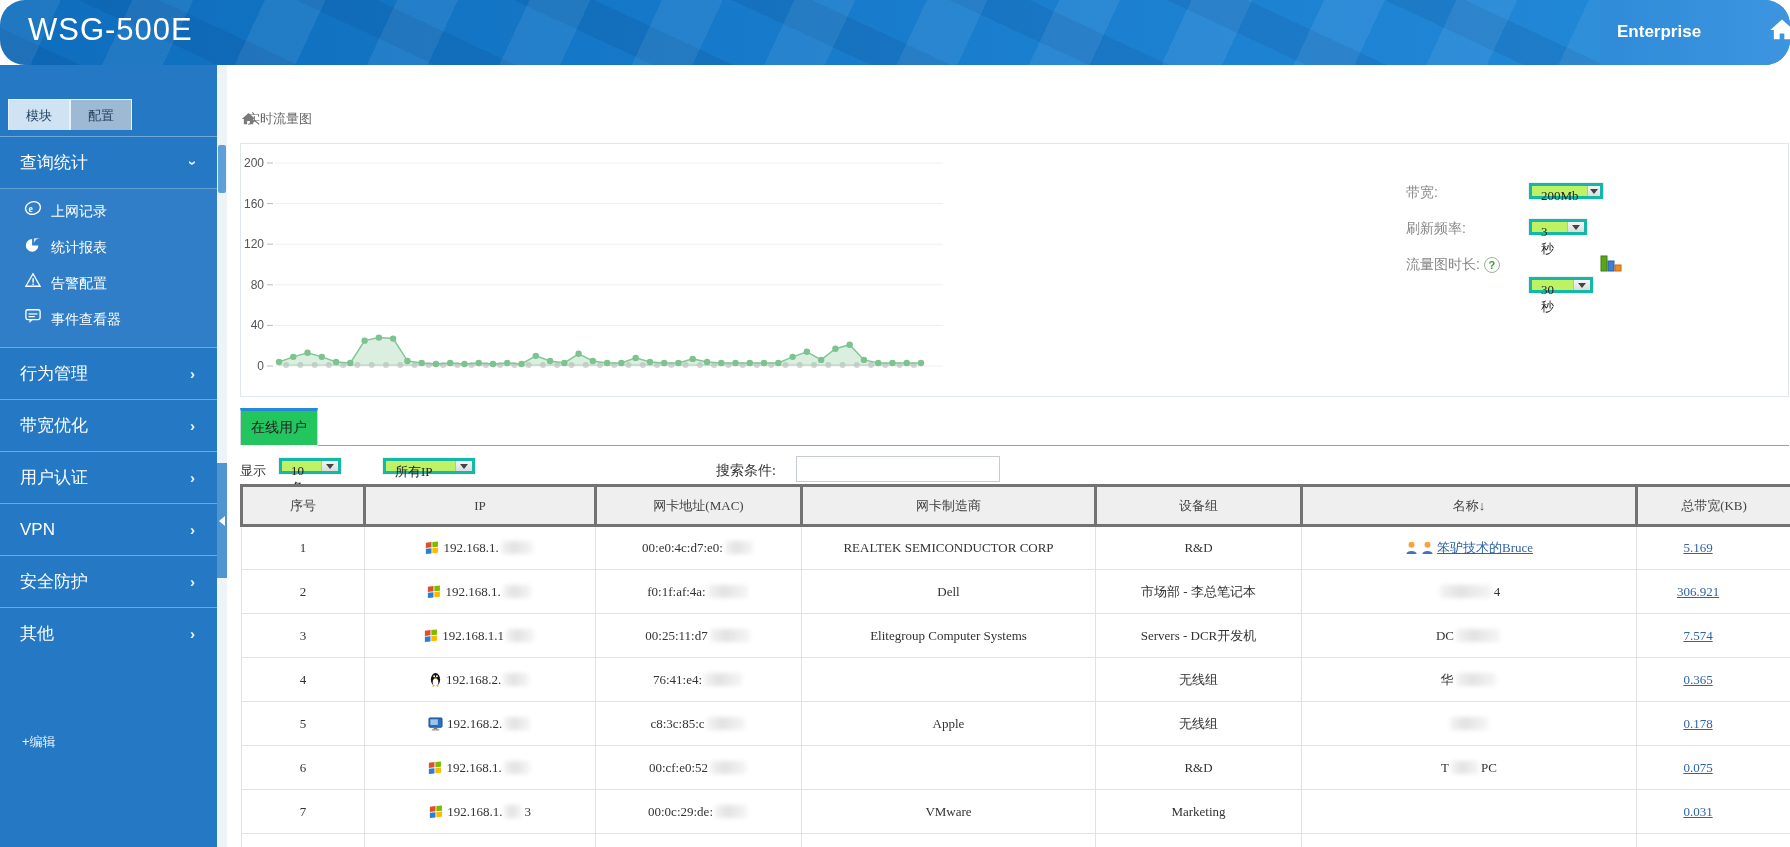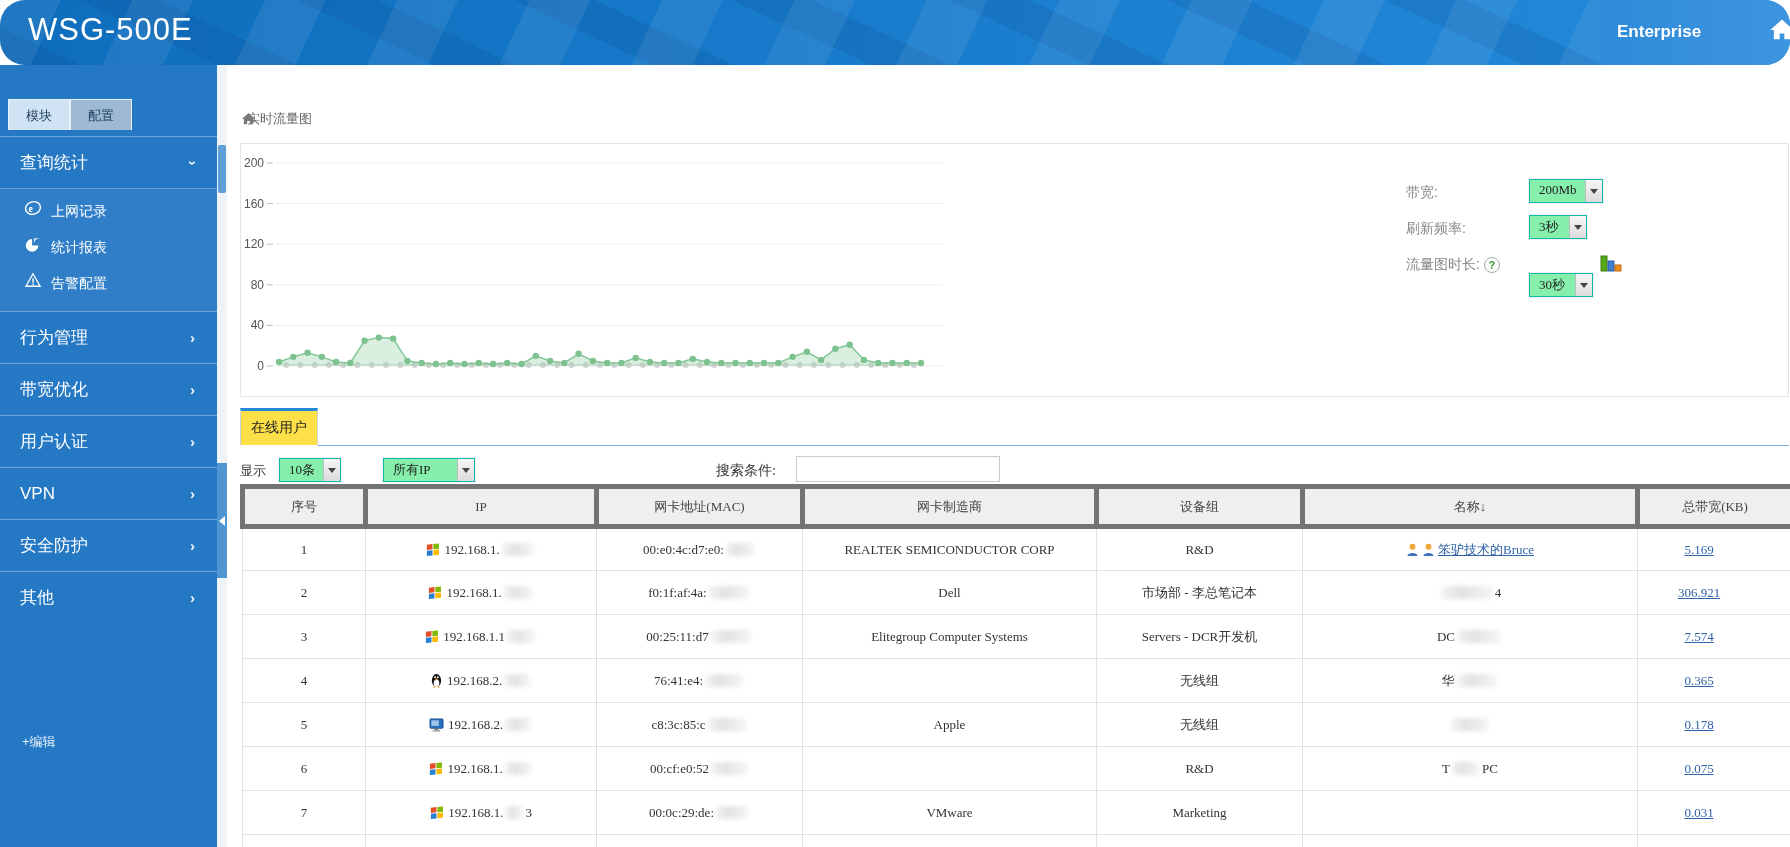--- a/index.html
+++ b/index.html
@@ -48,44 +48,44 @@
   
   .main { position:absolute; left:227px; top:65px; width:1563px; height:782px; background:#fff; overflow:hidden; }
   .breadcrumb { position:absolute; left:13px; top:44px; height:20px; display:flex; align-items:center; }
   .breadcrumb .crumb-text { margin-left:7px; font-size:13px; color:#666;
     font-family:"Liberation Serif","DejaVu Serif",serif; }
 
   .chart-box { position:absolute; left:13px; top:78px; width:1549px; height:254px;
     border:1px solid #dfe6ec; background:#fff; }
   .cc-row { position:absolute; height:26px; display:flex; align-items:center; }
   .cc-label { font-size:14px; color:#888; }
-  .sel { display:inline-flex; align-items:stretch; border:1px solid #14b8a6; background:#86efac; height:24px;
+  .sel { display:inline-flex; align-items:stretch; border:3px solid #14b8a6; background:#bef264; height:16px;
     box-shadow:0 0 0 1px #eef1f4; cursor:pointer; }
   .sel .v { padding:2px 8px 0 9px; font-size:13px; color:#222; font-family:"Liberation Serif","DejaVu Serif",serif; }
   .sel .btn { width:17px; background:linear-gradient(#f6f6f6,#dcdcdc); border-left:1px solid #b9bdc2;
     display:flex; align-items:center; justify-content:center; }
   .sel .btn i { width:0; height:0; border-left:4px solid transparent; border-right:4px solid transparent;
     border-top:5px solid #444; }
   .help-badge { width:16px; height:16px; border:1px solid #9bb39b; border-radius:50%; color:#3c9b35;
     font-size:11px; font-weight:bold; text-align:center; line-height:14px; margin:0 8px 0 4px;
     background:#fdfdfd; cursor:pointer; }
 
   
-  .tab-onlineusers { position:absolute; left:13px; top:343px; width:78px; height:38px; background:#fde047;
+  .tab-onlineusers { position:absolute; left:13px; top:343px; width:78px; height:38px; background:#22c55e;
     border:1px solid #c9d4dd; border-top:3px solid #2787d8; border-bottom:1px solid #fff;
     text-align:center; line-height:33px; font-size:14px; color:#222; z-index:2; cursor:pointer; }
   .tab-strip-line { position:absolute; left:13px; top:380px; width:1549px; height:0;
     border-bottom:1px solid #76a9d4; z-index:1; }
   .list-controls { position:absolute; left:13px; top:390px; width:1549px; height:30px; }
   .lc-label { font-size:13px; color:#333; font-family:"Liberation Serif","DejaVu Serif",serif; }
   .search-input { width:204px; height:26px; border:1px solid #c6ccd2; padding:0 6px; font-size:13px; }
 
   table.users { position:absolute; left:13px; top:419px; width:1550px; border-collapse:collapse; table-layout:fixed;
     font-family:"Liberation Serif","DejaVu Serif",serif; font-size:13px; color:#333; }
-  table.users th { height:40px; background:#efefef; border:5px solid #737373; font-weight:normal; color:#444; }
+  table.users th { height:40px; background:#efefef; border:3px solid #737373; font-weight:normal; color:#444; }
   table.users td { height:44px; border:1px solid #e2e2e2; text-align:center; background:#fff; overflow:hidden; white-space:nowrap; }
   td.bw-cell { text-align:right; padding-right:32px; }
   a.cell-link { color:#2f63a8; text-decoration:underline; cursor:pointer; }
   .censor { display:inline-block; height:13px; border-radius:2px; vertical-align:-2px; margin:0 2px;
     background:linear-gradient(90deg,#f3f3f3,#e2e2e2 40%,#ececec 70%,#f5f5f5); filter:blur(2px); }
   .osicon { display:inline-block; vertical-align:-3px; margin-right:4px; }
   .usericon { display:inline-block; vertical-align:-3px; margin-right:3px; }
 </style>
 </head>
 <body>
@@ -125,20 +125,29 @@
             </svg></span>
           <span>统计报表</span>
         </div>
         <div class="ssub-item">
           <span><svg width="18" height="16" viewBox="0 0 20 18">
               <path d="M10 2 L18 16 H2 Z" fill="none" stroke="#fff" stroke-width="1.5"></path>
               <rect x="9.3" y="7" width="1.6" height="5" fill="#fff"></rect>
               <rect x="9.3" y="13" width="1.6" height="1.6" fill="#fff"></rect>
             </svg></span>
           <span>告警配置</span>
+        </div>
+        <div class="ssub-item">
+          <span><svg width="18" height="16" viewBox="0 0 20 18">
+              <rect x="2" y="2" width="16" height="11" rx="2" fill="none" stroke="#fff" stroke-width="1.5"></rect>
+              <path d="M6 13 L6 17 L10 13" fill="#fff"></path>
+              <rect x="5" y="6" width="10" height="1.4" fill="#fff"></rect>
+              <rect x="5" y="9" width="7" height="1.4" fill="#fff"></rect>
+            </svg></span>
+          <span>事件查看器</span>
         </div>
       </div>
       <div class="sgroup"><span>行为管理</span><span class="chev">›</span></div>
       <div class="sgroup"><span>带宽优化</span><span class="chev">›</span></div>
       <div class="sgroup"><span>用户认证</span><span class="chev">›</span></div>
       <div class="sgroup"><span>VPN</span><span class="chev">›</span></div>
       <div class="sgroup"><span>安全防护</span><span class="chev">›</span></div>
       <div class="sgroup"><span>其他</span><span class="chev">›</span></div>
     </nav>
   <div class="side-edit">+编辑</div>

